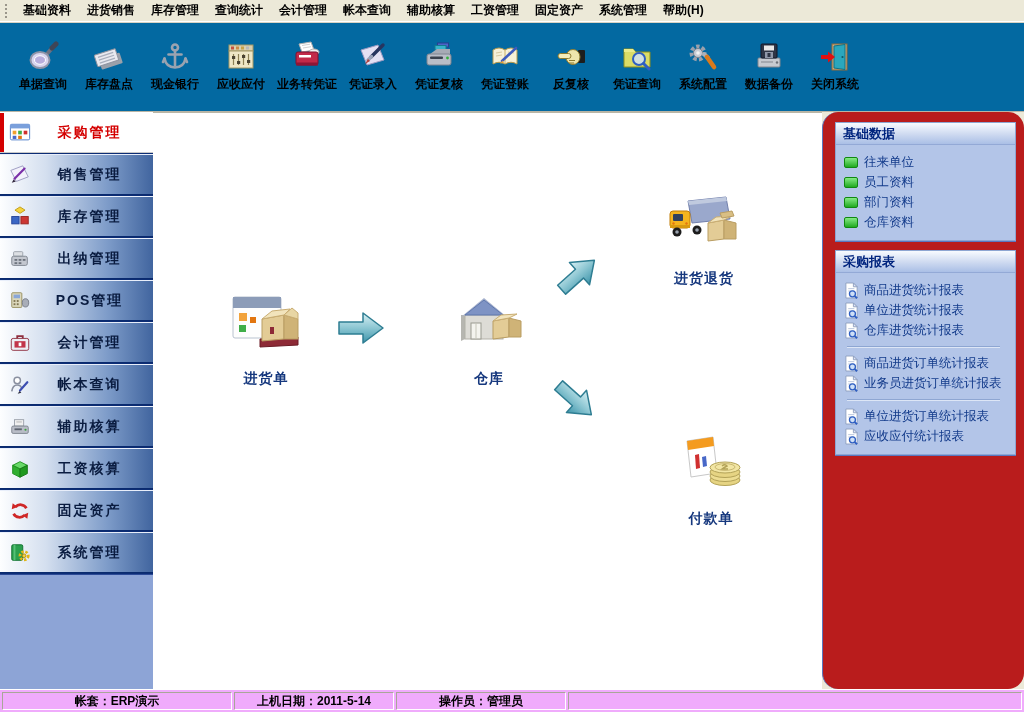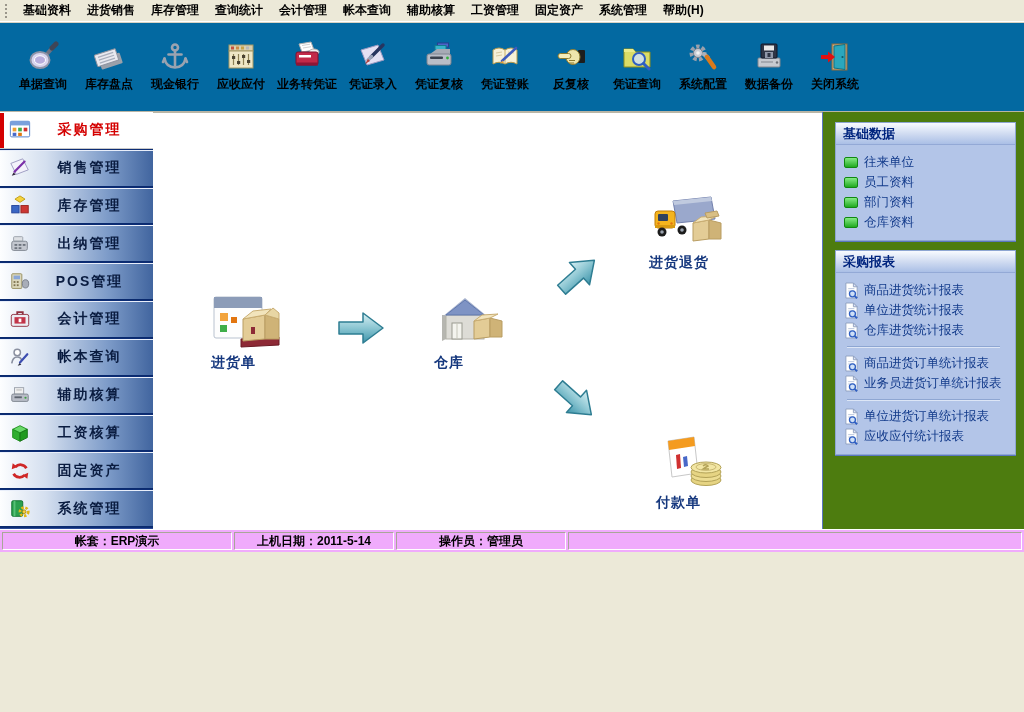--- a/index.html
+++ b/index.html
@@ -1,18 +1,18 @@
 <!DOCTYPE html>
 <html><head>
 <meta charset="utf-8">
 <style>
   html,body{margin:0;padding:0;}
   body{width:1024px;height:712px;overflow:hidden;background:#ece9d8;
        font-family:"Liberation Sans","DejaVu Sans",sans-serif;}
-  .app{width:1024px;height:552px;display:flex;flex-direction:column;}
+  .app{width:1024px;height:712px;display:flex;flex-direction:column;}
 
   
   .menubar{height:21px;background:#ece9d8;border-bottom:1px solid #ffffff;
            display:flex;align-items:center;padding-left:3px;flex:0 0 auto;}
   .gripper{width:3px;height:14px;border-left:2px dotted #9a968a;margin:0 5px 0 2px;}
   .menu-item{padding:1px 8px;font-size:12px;font-weight:bold;color:#000;white-space:nowrap;cursor:default;}
 
   
   .toolbar{height:76px;background:#0369a1;border-top:1px solid #d8d4c4;border-bottom:1px solid #b9b5a5;
            display:flex;align-items:center;padding:5px 0 7px 10px;flex:0 0 auto;}
@@ -33,28 +33,28 @@
   .side-btn .s-ico svg{width:24px;height:22px;}
   .side-btn .s-label{flex:1;text-align:center;font-size:14px;font-weight:bold;color:#0a1c40;
                      letter-spacing:2px;margin-right:8px;white-space:nowrap;}
   .side-btn.active{background:#ffffff;border-top:1px solid #fff;border-bottom:1px solid #c9c9c9;}
   .side-btn.active::before{content:"";position:absolute;left:0;top:0;bottom:0;width:4px;background:#d40000;}
   .side-btn.active .s-label{color:#d40000;}
   .side-fill{flex:1;background:#8da4d6;border-top:1px solid #2c4a96;}
 
   
   .main{flex:1;background:#ffffff;position:relative;border-top:1px solid #b9b6a6;min-width:0;}
-  .node{position:absolute;width:110px;display:flex;flex-direction:column;cursor:pointer;}
+  .node{position:absolute;width:110px;display:flex;flex-direction:column;align-items:center;cursor:pointer;gap:16px;}
   .node svg{height:60px;}
   .node-label{font-size:14px;font-weight:bold;color:#16387e;margin-top:1px;letter-spacing:1px;white-space:nowrap;}
   .arrow{position:absolute;width:46px;height:34px;overflow:visible;}
 
   
-  .rightpanel{width:202px;flex:0 0 auto;background:#4d7c0f;border-left:1px solid #5a77bf;
-              box-sizing:border-box;padding:10px 8px 0 12px;}
+  .rightpanel{width:202px;flex:0 0 auto;background:#b91c1c;border-left:1px solid #5a77bf;
+              box-sizing:border-box;padding:10px 8px 0 12px;border-radius:16px;}
   .panel{background:#b3c5e8;border:1px solid #8ea6d2;margin-bottom:9px;box-shadow:0 1px 0 #5a77bf;}
   .panel-header{height:21px;line-height:21px;padding-left:7px;font-size:13px;font-weight:bold;color:#00247e;
                 background:linear-gradient(#f8fbff,#cdd9f0 55%,#aabfe6);border-bottom:1px solid #93a9d6;cursor:default;}
   .panel-body{padding:7px 3px 8px 8px;}
   .panel-item{display:flex;align-items:center;height:20px;font-size:12.5px;color:#123a8a;
               white-space:nowrap;cursor:pointer;}
   .bullet{width:12px;height:9px;flex:0 0 auto;background:linear-gradient(#86ea86,#22aa22);
           border:1px solid #118811;border-radius:2px;margin-right:6px;}
   .doc-ico{width:15px;height:17px;flex:0 0 auto;margin-right:5px;}
   .doc-ico svg{width:15px;height:17px;}

